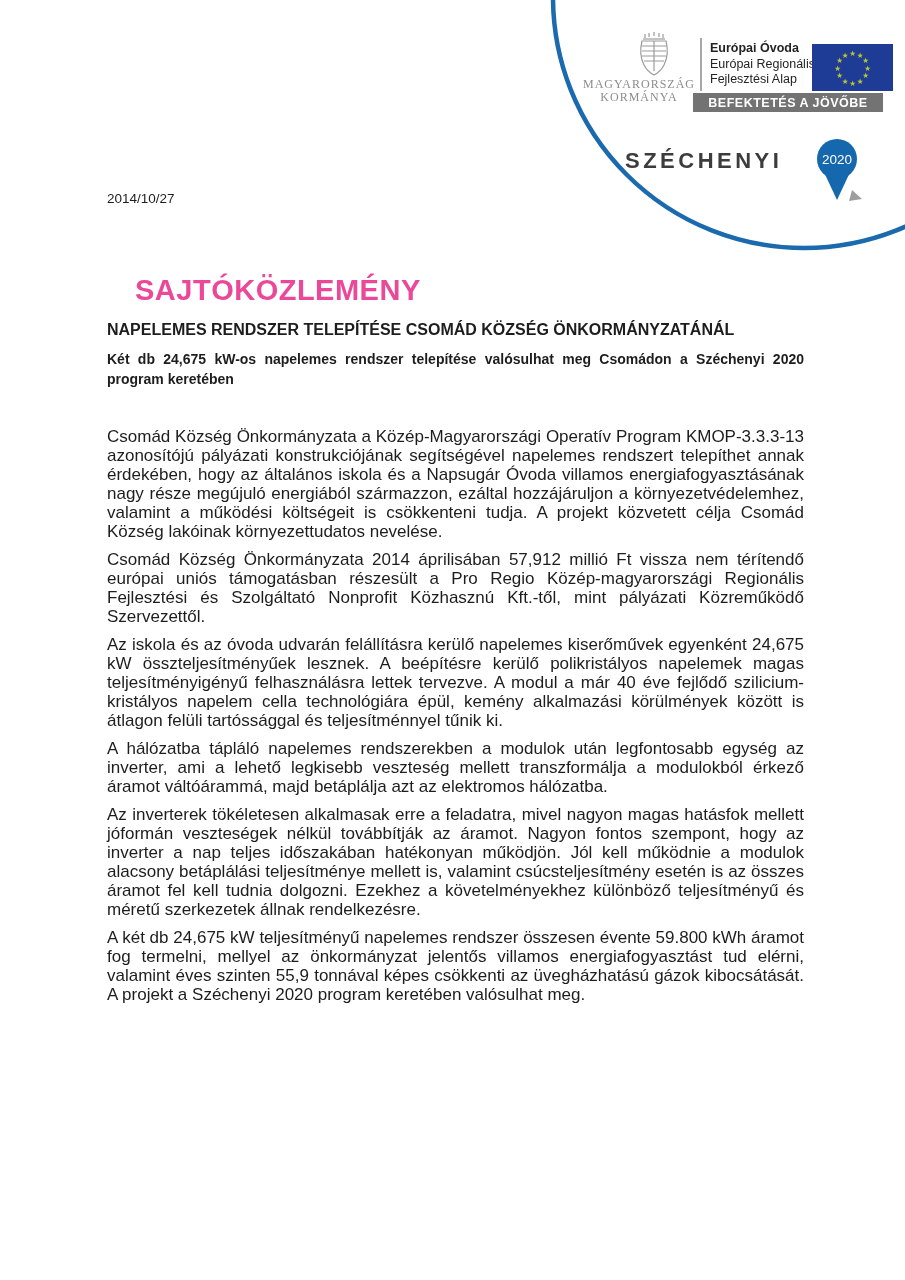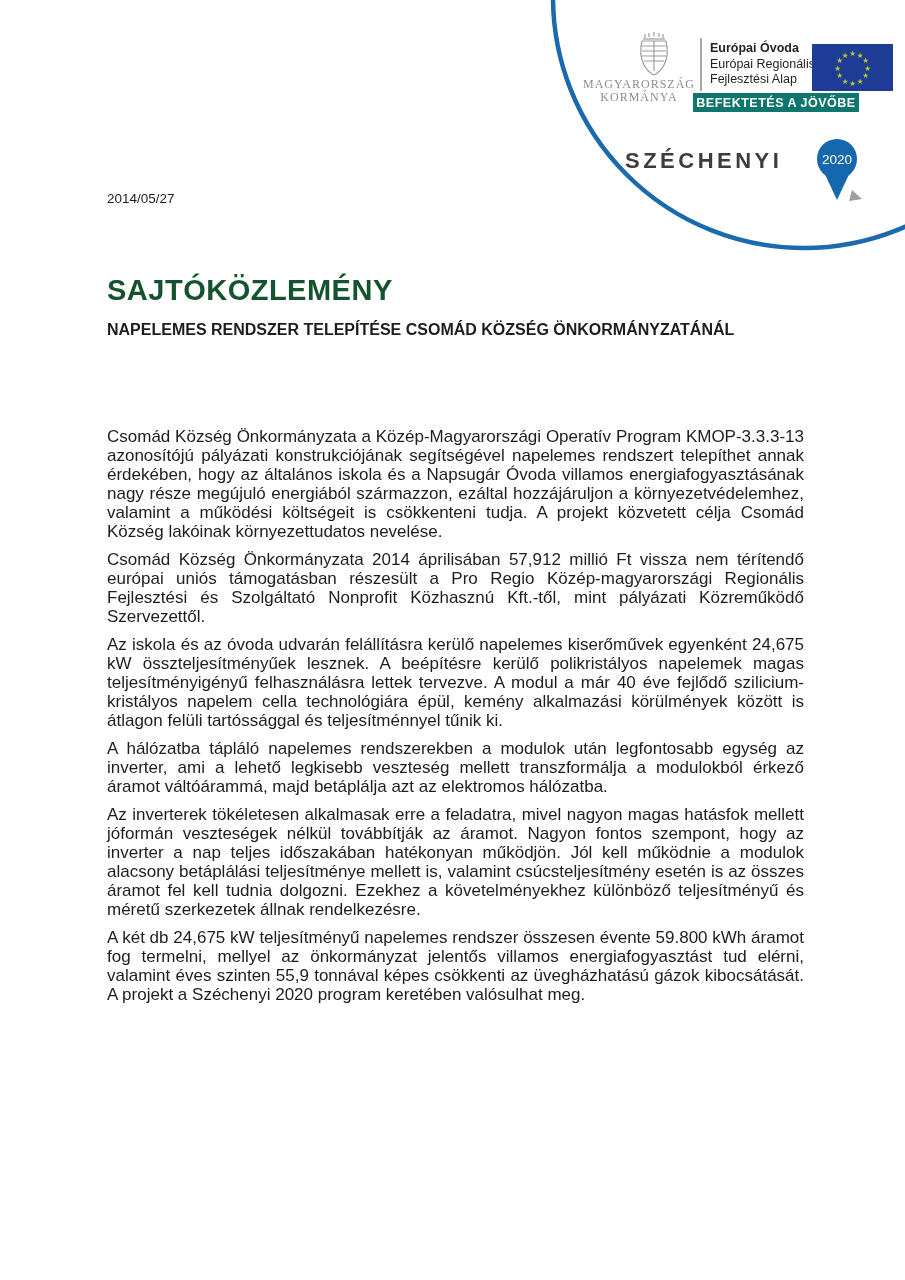--- a/index.html
+++ b/index.html
@@ -32,38 +32,38 @@
 
   .eu-text {
     position: absolute; left: 710px; top: 41px;
     font-size: 12.5px; line-height: 15.5px; color: #232323;
   }
   .eu-text .l1 { font-weight: bold; }
 
   .eu-flag { position: absolute; left: 812px; top: 44px; width: 81px; height: 47px; }
 
   .invest-bar {
-    position: absolute; left: 693px; top: 93px; width: 166px; height: 19px;
-    background: #0f766e; color: #ffffff;
+    position: absolute; left: 693px; top: 93px; width: 190px; height: 19px;
+    background: #737373; color: #ffffff;
     font-size: 12.5px; font-weight: bold; letter-spacing: 0.5px;
     display: flex; align-items: center; justify-content: center;
   }
 
   .szechenyi-word {
     position: absolute; left: 625px; top: 148px;
     font-size: 22px; font-weight: bold; letter-spacing: 3.5px;
     color: #3c3c3c; white-space: nowrap;
   }
   .szechenyi-pin { position: absolute; left: 815px; top: 138px; width: 52px; height: 76px; }
 
   
   .doc { position: absolute; left: 107px; width: 697px; }
   .date-line   { top: 191px; font-size: 13.5px; }
   .org-line    { top: 220px; font-size: 13.5px; font-weight: bold; }
-  .press-title { top: 274px; font-size: 29px; font-weight: bold; color: #14532d; letter-spacing: 0.5px; }
+  .press-title { top: 274px; font-size: 29px; font-weight: bold; color: #ec4899; letter-spacing: 0.5px; margin-left: 28px; }
   .headline    { top: 321px; font-size: 16px; font-weight: bold; }
   .lead        { top: 349px; font-size: 14px; font-weight: bold; line-height: 20px; text-align: justify; }
   .paragraphs  { top: 427px; }
   .paragraphs p {
     margin: 0 0 9px 0;
     font-size: 17px; line-height: 19px;
     text-align: justify;
   }
 </style>
 </head>
@@ -118,27 +118,28 @@
   <div class="invest-bar">BEFEKTETÉS A JÖVŐBE</div>
 
   <div class="szechenyi-word">SZÉCHENYI</div>
   <svg class="szechenyi-pin" viewBox="0 0 52 76">
     <polygon points="37,52 47,61 34,63" fill="#9e9e9e"></polygon>
     <polygon points="7,30 37,30 22,62" fill="#1568ad"></polygon>
     <circle cx="22" cy="21" r="20" fill="#1568ad"></circle>
     <text x="22" y="26" text-anchor="middle" fill="#ffffff" font-size="13.5" font-family="Liberation Sans, sans-serif">2020</text>
   </svg>
 
-  <div class="doc abs date-line">2014/05/27</div>
+  <div class="doc abs date-line">2014/10/27</div>
 
 
   <div class="doc abs press-title">SAJTÓKÖZLEMÉNY</div>
 
   <div class="doc abs headline">NAPELEMES RENDSZER TELEPÍTÉSE CSOMÁD KÖZSÉG ÖNKORMÁNYZATÁNÁL</div>
 
+  <div class="doc abs lead">Két db 24,675 kW-os napelemes rendszer telepítése valósulhat meg Csomádon a Széchenyi 2020 program keretében</div>
 
   <div class="doc abs paragraphs">
     <p>Csomád Község Önkormányzata a Közép-Magyarországi Operatív Program KMOP-3.3.3-13 azonosítójú pályázati konstrukciójának segítségével napelemes rendszert telepíthet annak érdekében, hogy az általános iskola és a Napsugár Óvoda villamos energiafogyasztásának nagy része megújuló energiából származzon, ezáltal hozzájáruljon a környezetvédelemhez, valamint a működési költségeit is csökkenteni tudja. A projekt közvetett célja Csomád Község lakóinak környezettudatos nevelése.</p>
     <p>Csomád Község Önkormányzata 2014 áprilisában 57,912 millió Ft vissza nem térítendő európai uniós támogatásban részesült a Pro Regio Közép-magyarországi Regionális Fejlesztési és Szolgáltató Nonprofit Közhasznú Kft.-től, mint pályázati Közreműködő Szervezettől.</p>
     <p>Az iskola és az óvoda udvarán felállításra kerülő napelemes kiserőművek egyenként 24,675 kW összteljesítményűek lesznek. A beépítésre kerülő polikristályos napelemek magas teljesítményigényű felhasználásra lettek tervezve. A modul a már 40 éve fejlődő szilicium-kristályos napelem cella technológiára épül, kemény alkalmazási körülmények között is átlagon felüli tartóssággal és teljesítménnyel tűnik ki.</p>
     <p>A hálózatba tápláló napelemes rendszerekben a modulok után legfontosabb egység az inverter, ami a lehető legkisebb veszteség mellett transzformálja a modulokból érkező áramot váltóárammá, majd betáplálja azt az elektromos hálózatba.</p>
     <p>Az inverterek tökéletesen alkalmasak erre a feladatra, mivel nagyon magas hatásfok mellett jóformán veszteségek nélkül továbbítják az áramot. Nagyon fontos szempont, hogy az inverter a nap teljes időszakában hatékonyan működjön. Jól kell működnie a modulok alacsony betáplálási teljesítménye mellett is, valamint csúcsteljesítmény esetén is az összes áramot fel kell tudnia dolgozni. Ezekhez a követelményekhez különböző teljesítményű és méretű szerkezetek állnak rendelkezésre.</p>
     <p>A két db 24,675 kW teljesítményű napelemes rendszer összesen évente 59.800 kWh áramot fog termelni, mellyel az önkormányzat jelentős villamos energiafogyasztást tud elérni, valamint éves szinten 55,9 tonnával képes csökkenti az üvegházhatású gázok kibocsátását. A projekt a Széchenyi 2020 program keretében valósulhat meg.</p>
   </div>
 

